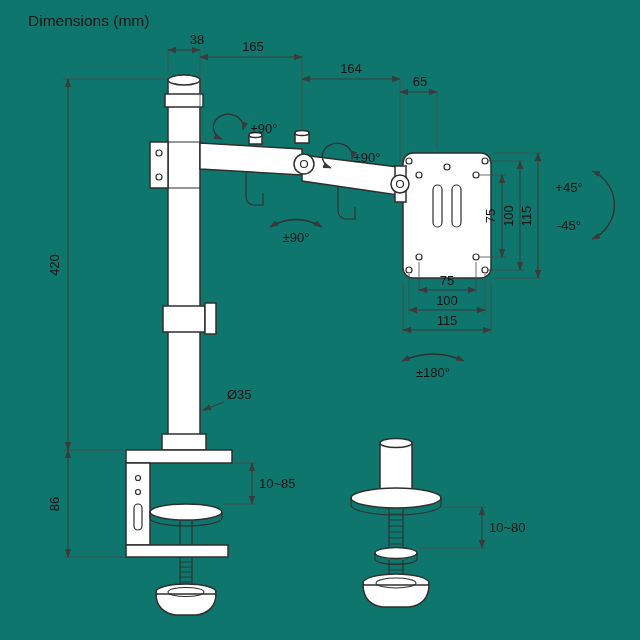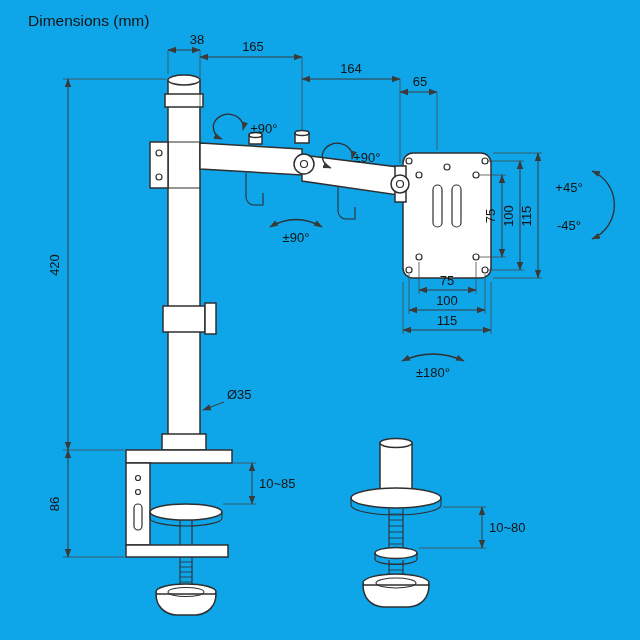--- a/index.html
+++ b/index.html
@@ -1,16 +1,16 @@
 <!DOCTYPE html>
 <html><head>
 <meta charset="utf-8">
 <style>
   html,body{margin:0;padding:0;background:#fff;}
-  .stage{position:relative;width:640px;height:640px;background:#0ea5e9;font-family:"Liberation Sans",sans-serif;overflow:hidden;}
+  .stage{position:relative;width:640px;height:640px;background:#0f766e;font-family:"Liberation Sans",sans-serif;overflow:hidden;}
   svg{display:block;}
   text{font-family:"Liberation Sans",sans-serif;fill:#141414;}
   .title{font-size:15.5px;}
   .dim-label{font-size:13px;}
   .part{fill:#fff;stroke:#2f2f2f;stroke-width:1.5;}
   .part-thin{fill:none;stroke:#2f2f2f;stroke-width:1.1;}
   .hole{fill:#fff;stroke:#2f2f2f;stroke-width:1.2;}
   .hatch{stroke:#2f2f2f;stroke-width:0.8;fill:none;}
   .dim{stroke:#3a3a3a;stroke-width:1;fill:none;}
   .ext{stroke:#4a4a4a;stroke-width:0.8;fill:none;}

